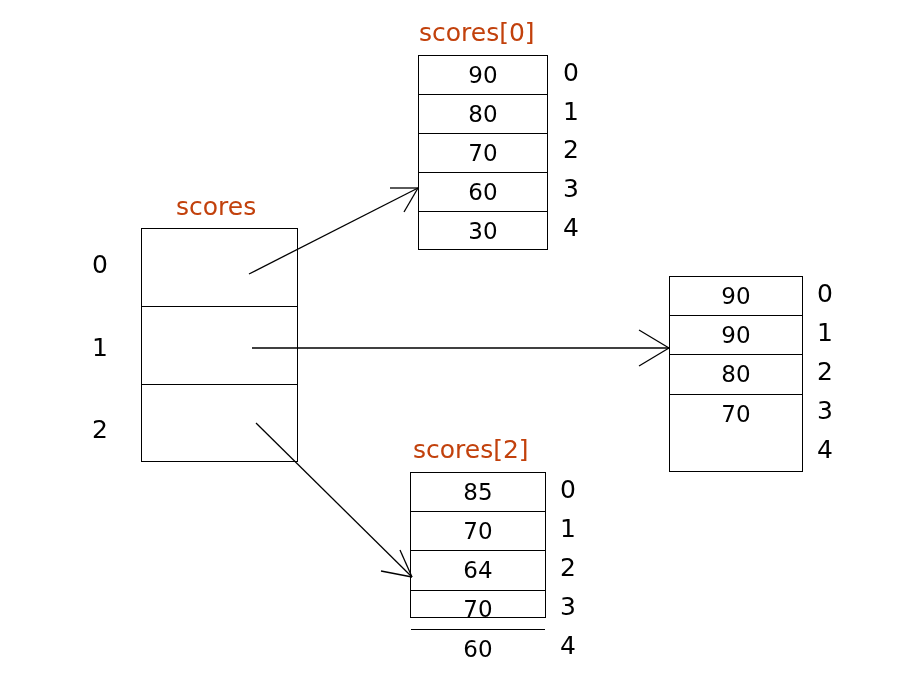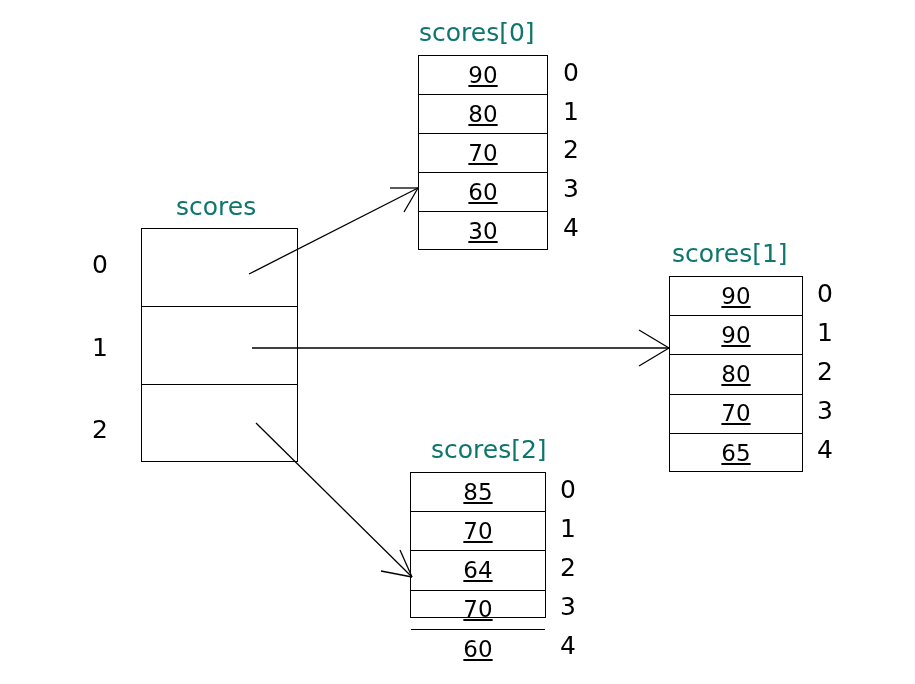--- a/index.html
+++ b/index.html
@@ -38,32 +38,31 @@
   .array-cell {
     box-sizing: border-box;
     border-bottom: 1px solid #000000;
     display: flex;
     align-items: center;
     justify-content: center;
     font-size: 23px;
     line-height: 1;
     color: #000000;
     background: transparent;
-    text-decoration: underline;
   }
   .array-cell:last-child {
     border-bottom: none;
   }
   
   .array-title {
     position: absolute;
     font-size: 25px;
     line-height: 1;
     white-space: nowrap;
-    color: #0f766e;
+    color: #c2410c;
   }
   
   .index-label {
     position: absolute;
     font-size: 25px;
     line-height: 1;
     color: #000000;
     white-space: nowrap;
   }
 
@@ -150,37 +149,35 @@
     <div class="array-cell">60</div>
     <div class="array-cell">30</div>
   </div>
 
   <div class="index-label" style="left:563px; top:60px;">0</div>
   <div class="index-label" style="left:563px; top:99px;">1</div>
   <div class="index-label" style="left:563px; top:137px;">2</div>
   <div class="index-label" style="left:563px; top:176px;">3</div>
   <div class="index-label" style="left:563px; top:215px;">4</div>
 
-  <div class="array-title" style="left:672px; top:241px;">scores[1]</div>
 
   <div class="array-box" id="scores1-array">
     <div class="array-cell">90</div>
     <div class="array-cell">90</div>
     <div class="array-cell">80</div>
     <div class="array-cell">70</div>
-    <div class="array-cell">65</div>
   </div>
 
   <div class="index-label" style="left:817px; top:281px;">0</div>
   <div class="index-label" style="left:817px; top:320px;">1</div>
   <div class="index-label" style="left:817px; top:359px;">2</div>
   <div class="index-label" style="left:817px; top:398px;">3</div>
   <div class="index-label" style="left:817px; top:437px;">4</div>
 
-  <div class="array-title" style="left:413px; top:437px;margin-left:18px;">scores[2]</div>
+  <div class="array-title" style="left:413px; top:437px;">scores[2]</div>
 
   <div class="array-box" id="scores2-array">
     <div class="array-cell">85</div>
     <div class="array-cell">70</div>
     <div class="array-cell">64</div>
     <div class="array-cell">70</div>
     <div class="array-cell">60</div>
   </div>
 
   <div class="index-label" style="left:560px; top:477px;">0</div>

